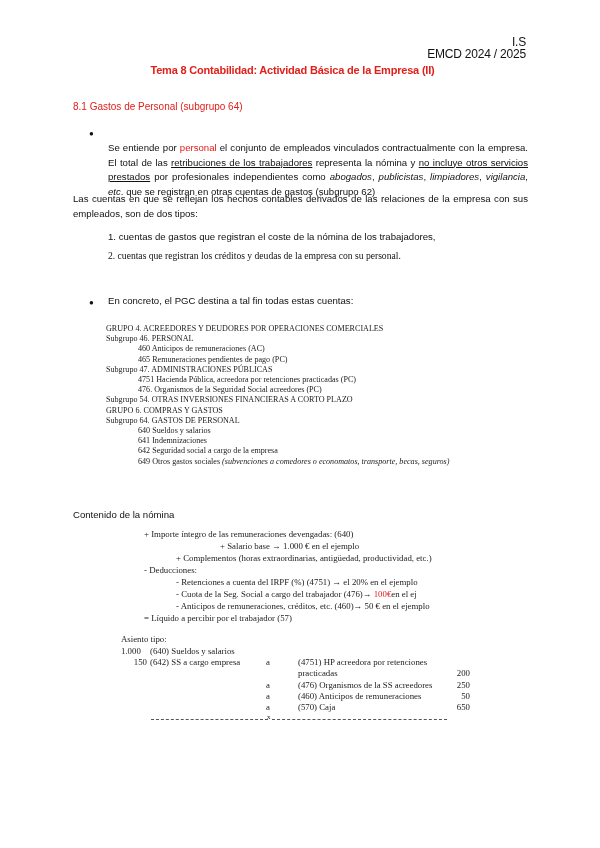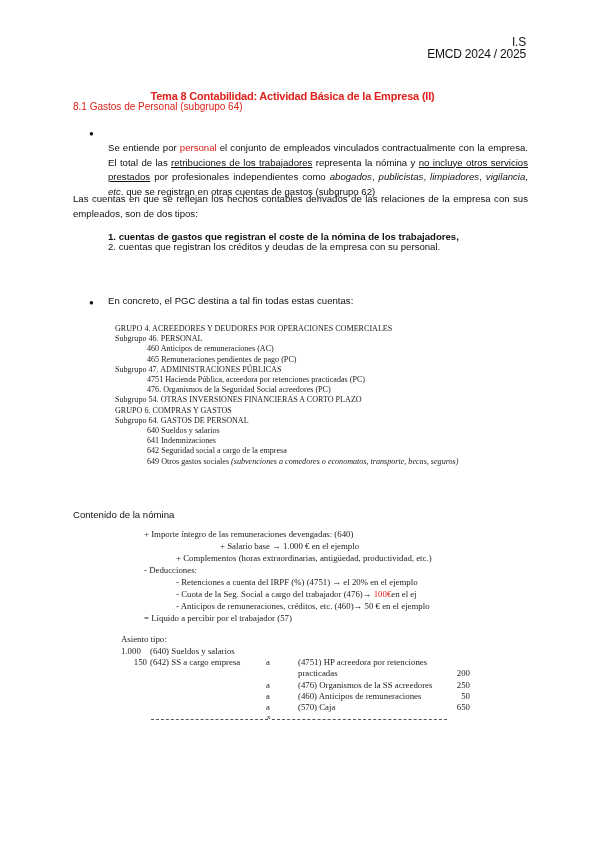--- a/index.html
+++ b/index.html
@@ -2,21 +2,21 @@
 <html><head>
 <meta charset="utf-8">
 <style>
   html, body { margin: 0; padding: 0; background: #ffffff; }
   body { width: 600px; height: 848px; position: relative; overflow: hidden; color: #111; }
   .sans { font-family: "Liberation Sans", "DejaVu Sans", sans-serif; }
   .serif { font-family: "Liberation Serif", "DejaVu Serif", serif; }
   .abs { position: absolute; }
   .red { color: #e0201b; }
   .hdr { right: 74px; text-align: right; font-size: 12px; line-height: 12px; letter-spacing: -0.2px; }
-  .title { left: 0; width: 585px; text-align: center; top: 90px; font-size: 11px; font-weight: bold; color: #e0201b; letter-spacing: -0.2px; }
+  .title { left: 0; width: 585px; text-align: center; top: 64px; font-size: 11px; font-weight: bold; color: #e0201b; letter-spacing: -0.2px; }
   .sec { left: 73px; top: 101px; font-size: 10px; color: #e0201b; }
   .para { font-size: 9.6px; line-height: 14.5px; }
   .bul { position: absolute; font-size: 8px; }
   u { text-decoration: underline; }
   .blk { font-size: 8.1px; line-height: 10.2px; color: #222; }
   .blk div { white-space: nowrap; }
   .i1 { padding-left: 32px; }
   .nom { font-size: 8.8px; line-height: 12.4px; color: #222; white-space: nowrap; }
   .as { font-size: 8.8px; line-height: 11.4px; color: #222; white-space: nowrap; }
   .dash { border-top: 1px dashed #555; height: 0; }
@@ -31,27 +31,27 @@
 
 <div class="abs sec">8.1 Gastos de Personal (subgrupo 64)</div>
 
 <div class="bul" style="left:89px; top:129px;">●</div>
 <div class="abs para" style="left:108px; top:125px; width:420px; text-align:justify;margin-top:16px;">
   <span>Se entiende por </span><span class="red">personal</span><span> el conjunto de empleados vinculados contractualmente con la empresa. El total de las </span><u>retribuciones de los trabajadores</u><span> representa la nómina y </span><u>no incluye otros servicios prestados</u><span> por profesionales independientes como </span><i>abogados</i><span>, </span><i>publicistas</i><span>, </span><i>limpiadores</i><span>, </span><i>vigilancia</i><span>, </span><i>etc</i><span>. que se registran en otras cuentas de gastos (subgrupo 62)</span>
 </div>
 
 <div class="abs para" style="left:73px; top:192px; width:455px; text-align:justify;">Las cuentas en que se reflejan los hechos contables derivados de las relaciones de la empresa con sus empleados, son de dos tipos:</div>
 
-<div class="abs para" style="left:108px; top:230px;font-weight:bold;">1. cuentas de gastos que registran el coste de la nómina de los trabajadores,</div>
-<div class="abs para" style="left:108px; top:240px;">2. cuentas que registran los créditos y deudas de la empresa con su personal.</div>
+<div class="abs para" style="left:108px; top:230px;">1. cuentas de gastos que registran el coste de la nómina de los trabajadores,</div>
+<div class="abs para" style="left:108px; top:249px;font-family:Liberation Serif, serif;">2. cuentas que registran los créditos y deudas de la empresa con su personal.</div>
 
 <div class="bul" style="left:89px; top:298px;">●</div>
 <div class="abs para" style="left:108px; top:294px;">En concreto, el PGC destina a tal fin todas estas cuentas:</div>
 
-<div class="abs blk serif" style="left:115px; top:324px;">
+<div class="abs blk serif" style="left:106px; top:324px;">
   <div>GRUPO 4. ACREEDORES Y DEUDORES POR OPERACIONES COMERCIALES</div>
   <div>Subgrupo 46. PERSONAL</div>
   <div class="i1">460 Anticipos de remuneraciones (AC)</div>
   <div class="i1">465 Remuneraciones pendientes de pago (PC)</div>
   <div>Subgrupo 47. ADMINISTRACIONES PÚBLICAS</div>
   <div class="i1">4751 Hacienda Pública, acreedora por retenciones practicadas (PC)</div>
   <div class="i1">476. Organismos de la Seguridad Social acreedores (PC)</div>
   <div>Subgrupo 54. OTRAS INVERSIONES FINANCIERAS A CORTO PLAZO</div>
   <div>GRUPO 6. COMPRAS Y GASTOS</div>
   <div>Subgrupo 64. GASTOS DE PERSONAL</div>

